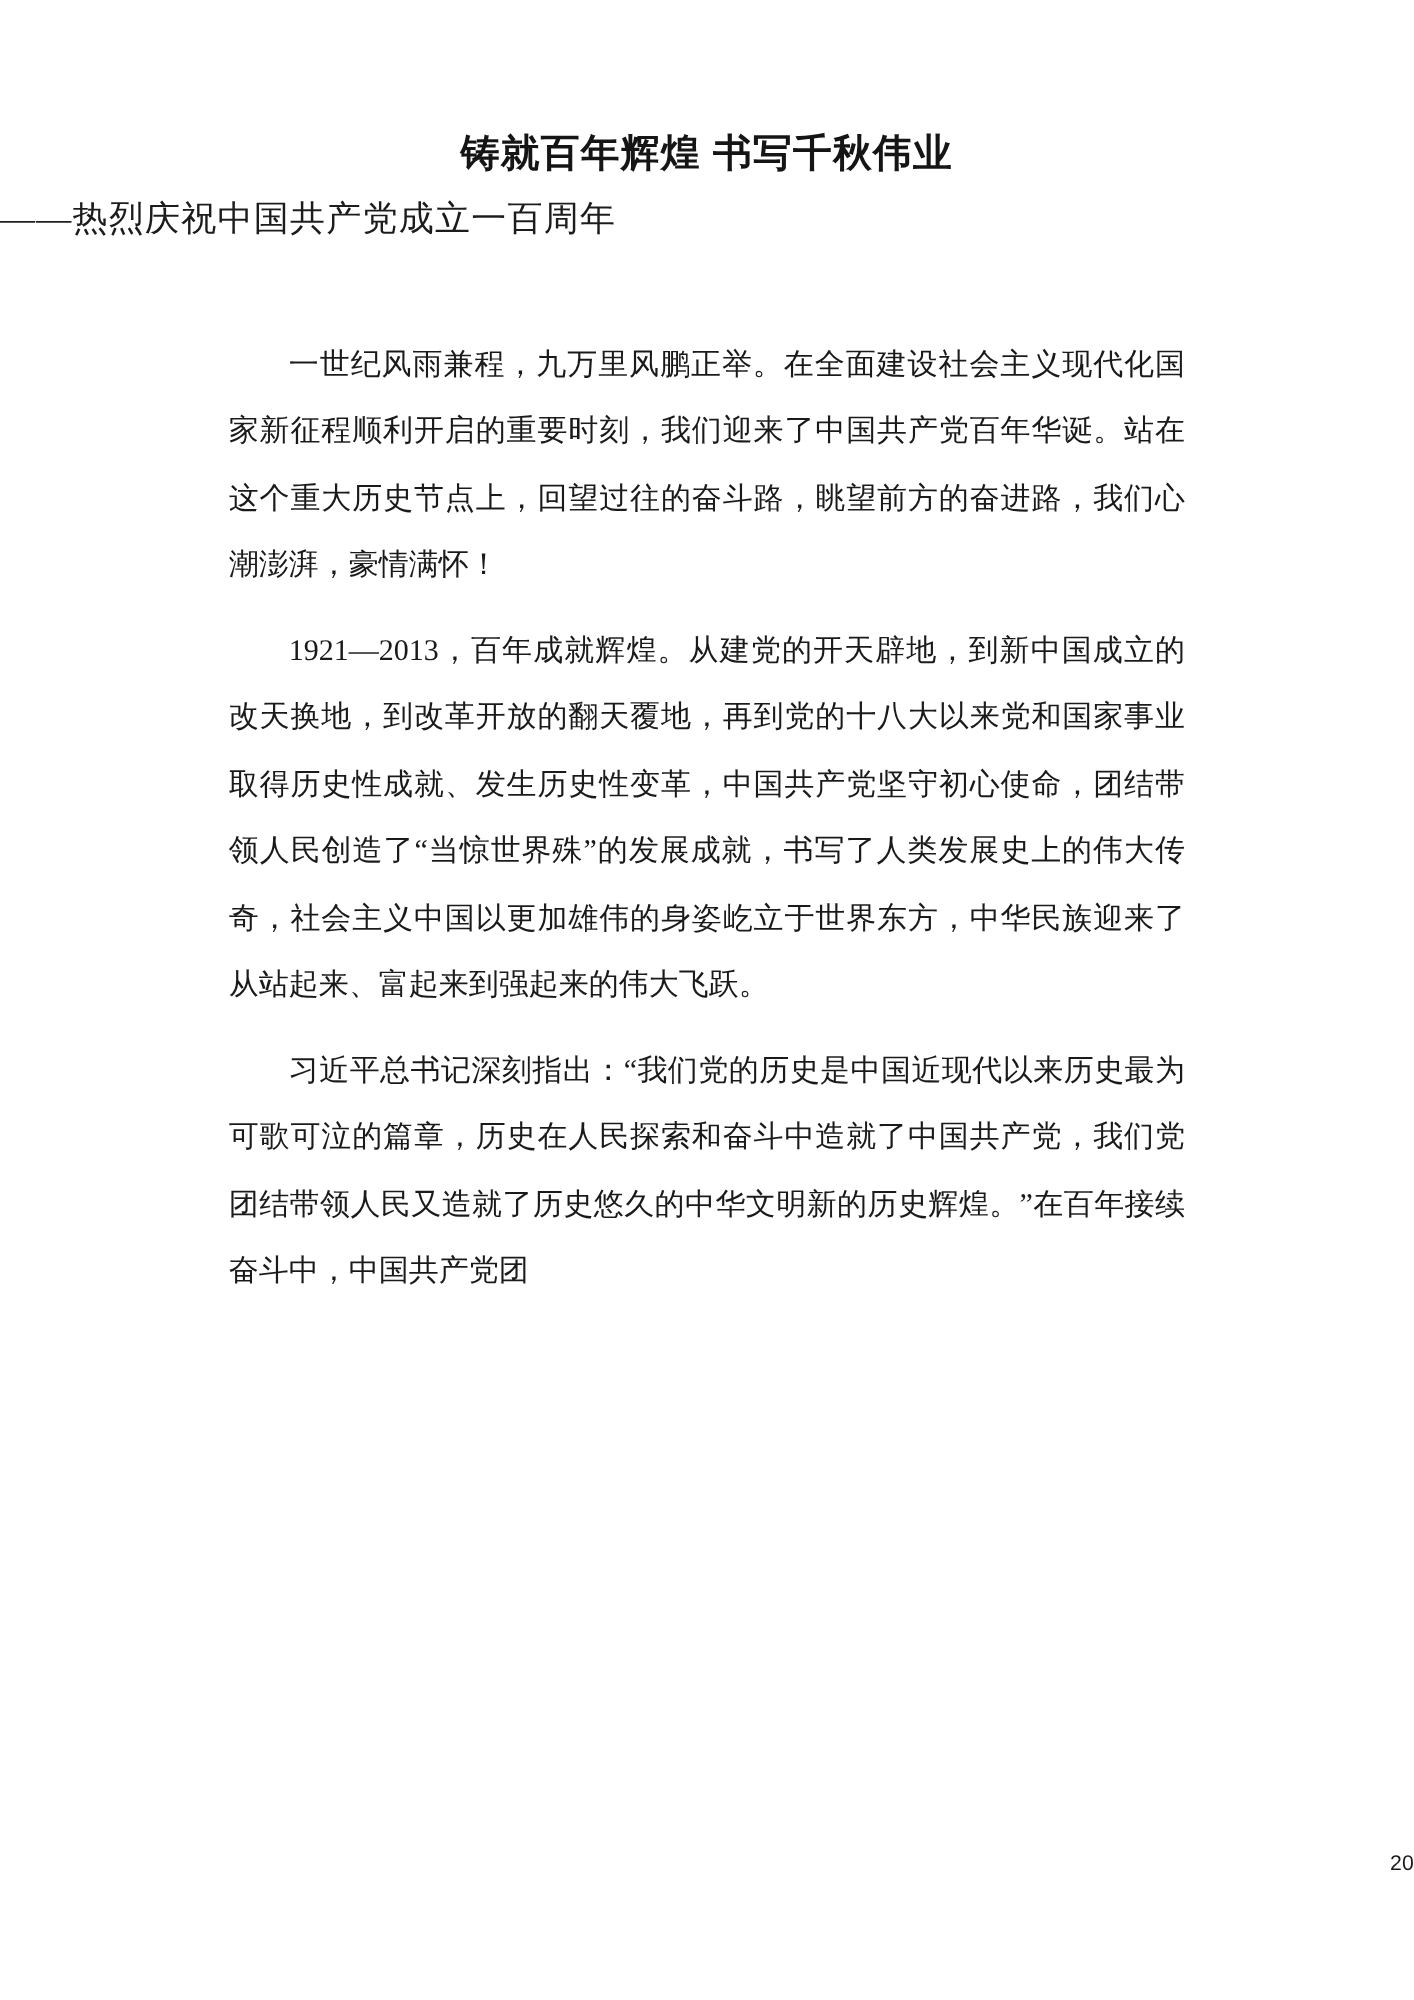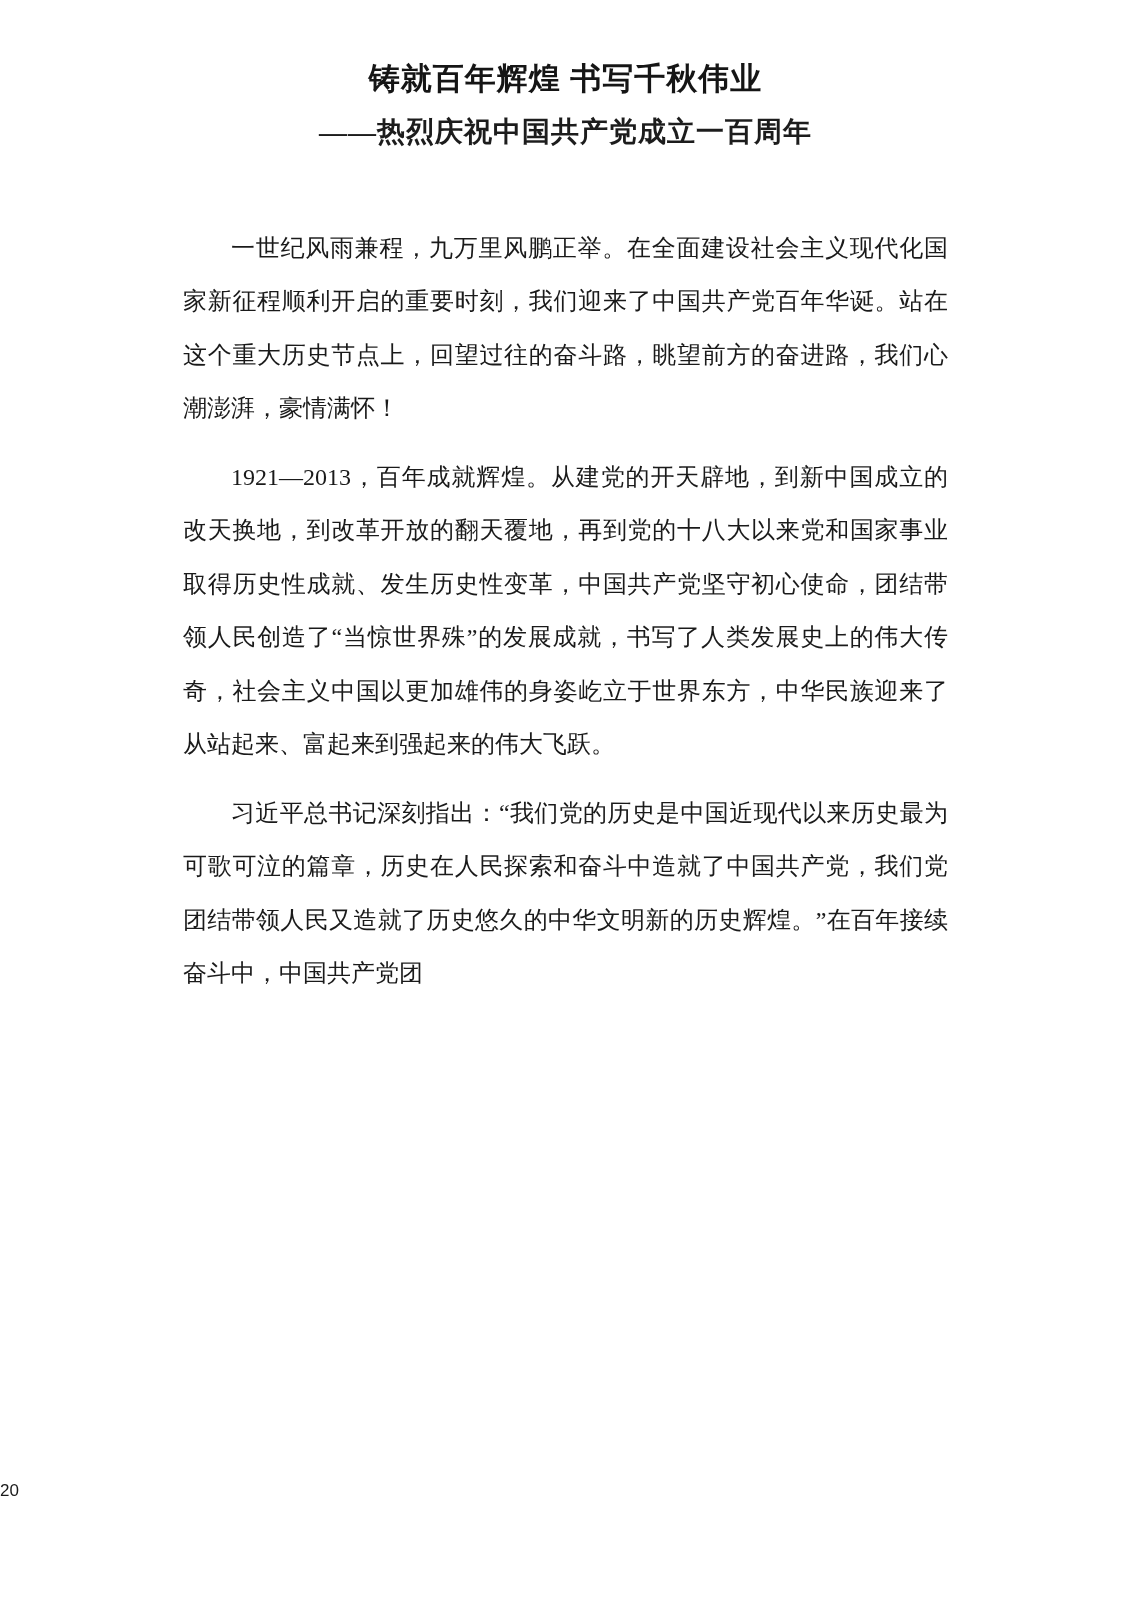--- a/index.html
+++ b/index.html
@@ -11,34 +11,34 @@
     position: relative;
     width: 1131px;
     height: 1600px;
     background: #ffffff;
     overflow: hidden;
     font-family: "Liberation Serif", serif;
     color: #1a1a1a;
   }
   .doc-title {
     margin: 0;
-    padding-top: 60px;
+    padding-top: 104px;
     text-align: center;
     font-family: "Liberation Sans", sans-serif;
     font-weight: bold;
     font-size: 31px;
     line-height: 1.2;
     color: #151515;
     letter-spacing: 1px;
   }
   .doc-subtitle {
     margin: 18px 0 0 0;
-    text-align: center;
+    text-align: left;
     font-family: "Liberation Serif", serif;
-    font-weight: bold;
+    font-weight: normal;
     font-size: 28px;
     line-height: 1.2;
     color: #1c1c1c;
     letter-spacing: 1px;
   }
   .doc-body {
     margin: 73px 168px 0 168px;
   }
   .para {
     margin: 15px;
@@ -48,21 +48,21 @@
     text-justify: inter-character;
     text-indent: 2em;
     color: #1a1a1a;
     word-break: break-all;
   }
   .page-footer {
     position: absolute;
     top: 1481px;
     left: 0;
     width: 100%;
-    text-align: left;
+    text-align: right;
   }
   .page-number {
     font-family: "Liberation Sans", sans-serif;
     font-size: 17px;
     color: #1a1a1a;
   }
 </style>
 </head>
 <body>
 

